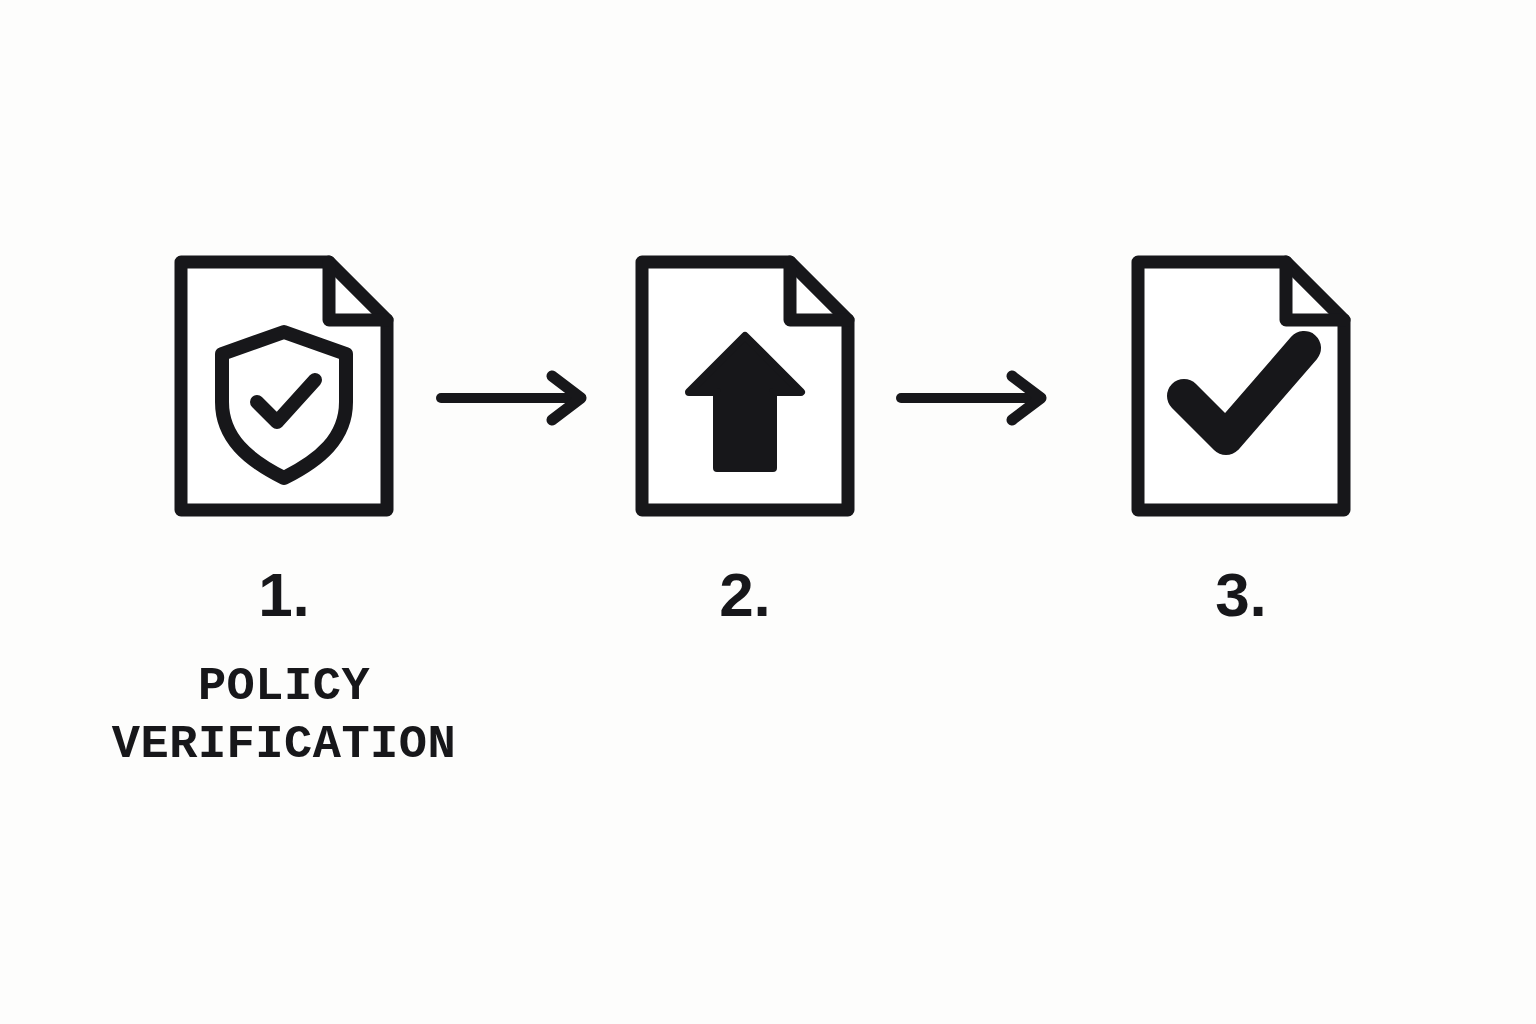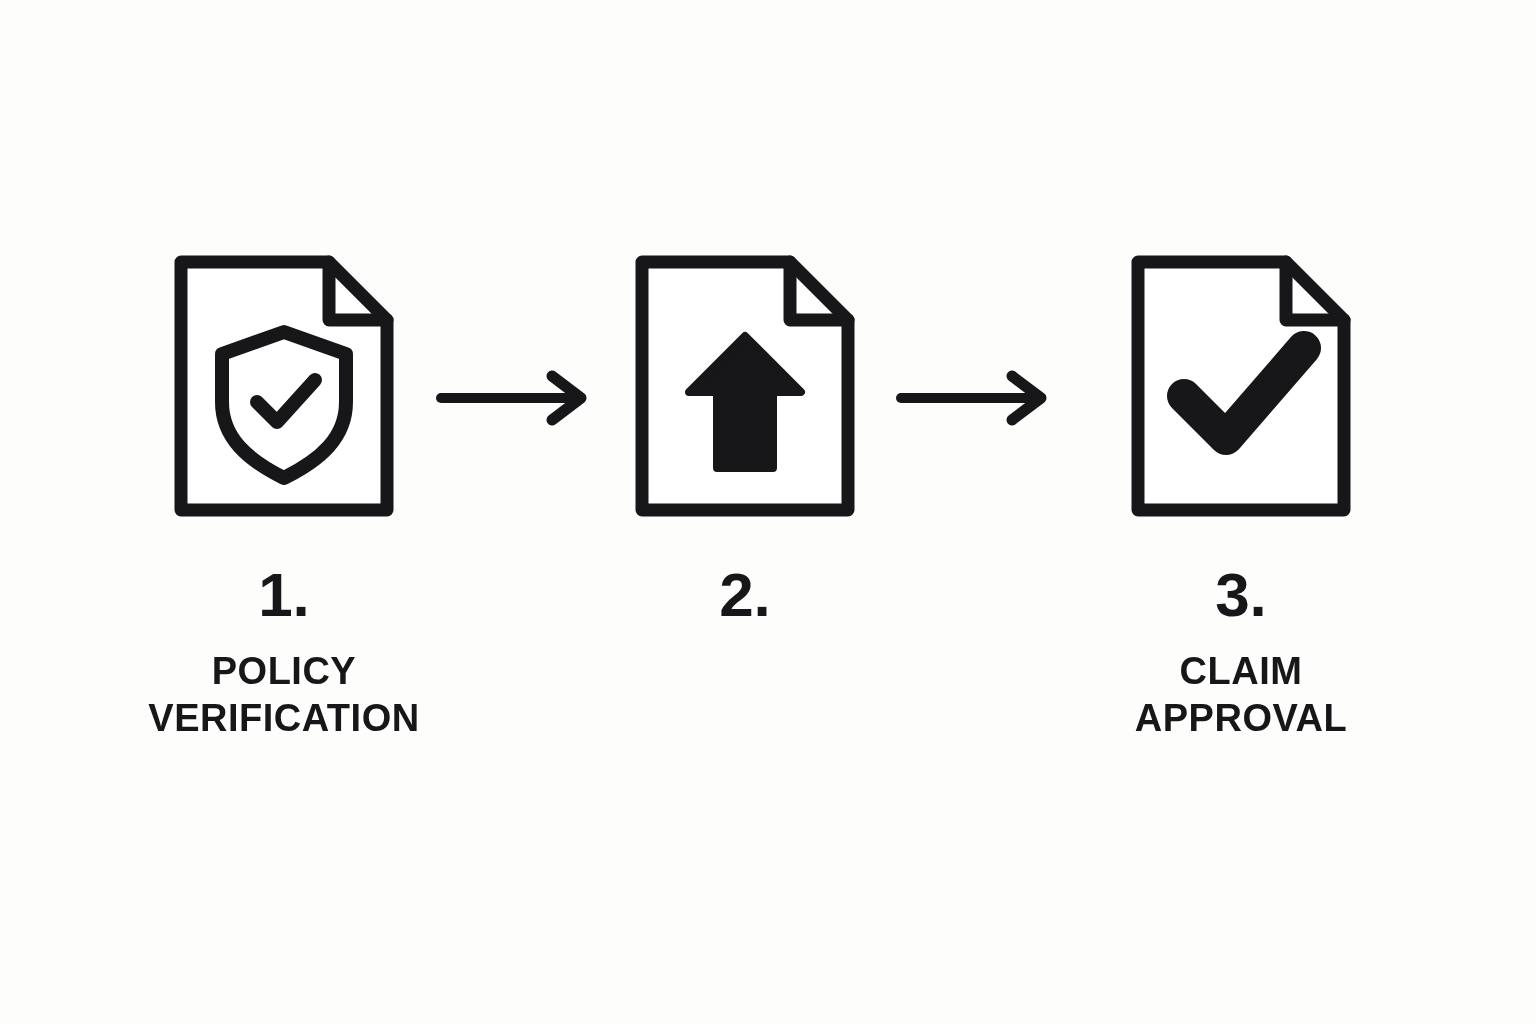--- a/index.html
+++ b/index.html
@@ -45,28 +45,29 @@
   
   .step-number {
     margin-top: 42px;
     font-size: 62px;
     font-weight: bold;
     line-height: 1;
     color: #17171a;
     letter-spacing: 0px;
   }
   .step-title {
-    margin-top: 22px;
-    font-size: 38px;
+    margin-top: 32px;
+    font-size: 47px;
     font-weight: bold;
     line-height: 1.24;
     color: #17171a;
     text-align: center;
     letter-spacing: 0.5px;
     white-space: pre-line;
+    font-family: Liberation Mono, monospace;
   }
 
   
   .arrow {
     position: absolute;
     top: 370px;
     width: 160px;
     height: 56px;
   }
   .arrow-1 { left: 435px; }
@@ -126,17 +127,15 @@
   <div class="step step-3">
     <div class="icon-wrap">
       <svg width="230" height="272" viewBox="0 0 230 272" fill="none" xmlns="http://www.w3.org/2000/svg" aria-hidden="true">
         <path d="M12 12 H160 L218 70 V260 H12 Z" fill="#ffffff" stroke="#17171a" stroke-width="13" stroke-linejoin="round" stroke-linecap="round"></path>
         <path d="M160 12 V70 H218" fill="none" stroke="#17171a" stroke-width="13" stroke-linejoin="round" stroke-linecap="round"></path>
 
         <path d="M58 146 L100 188 L178 98" fill="none" stroke="#17171a" stroke-width="34" stroke-linecap="round" stroke-linejoin="round"></path>
       </svg>
     </div>
     <div class="step-number">3.</div>
-    <div class="step-title">CLAIM
-APPROVAL</div>
   </div>
 
 </div>
 
 </body></html>

